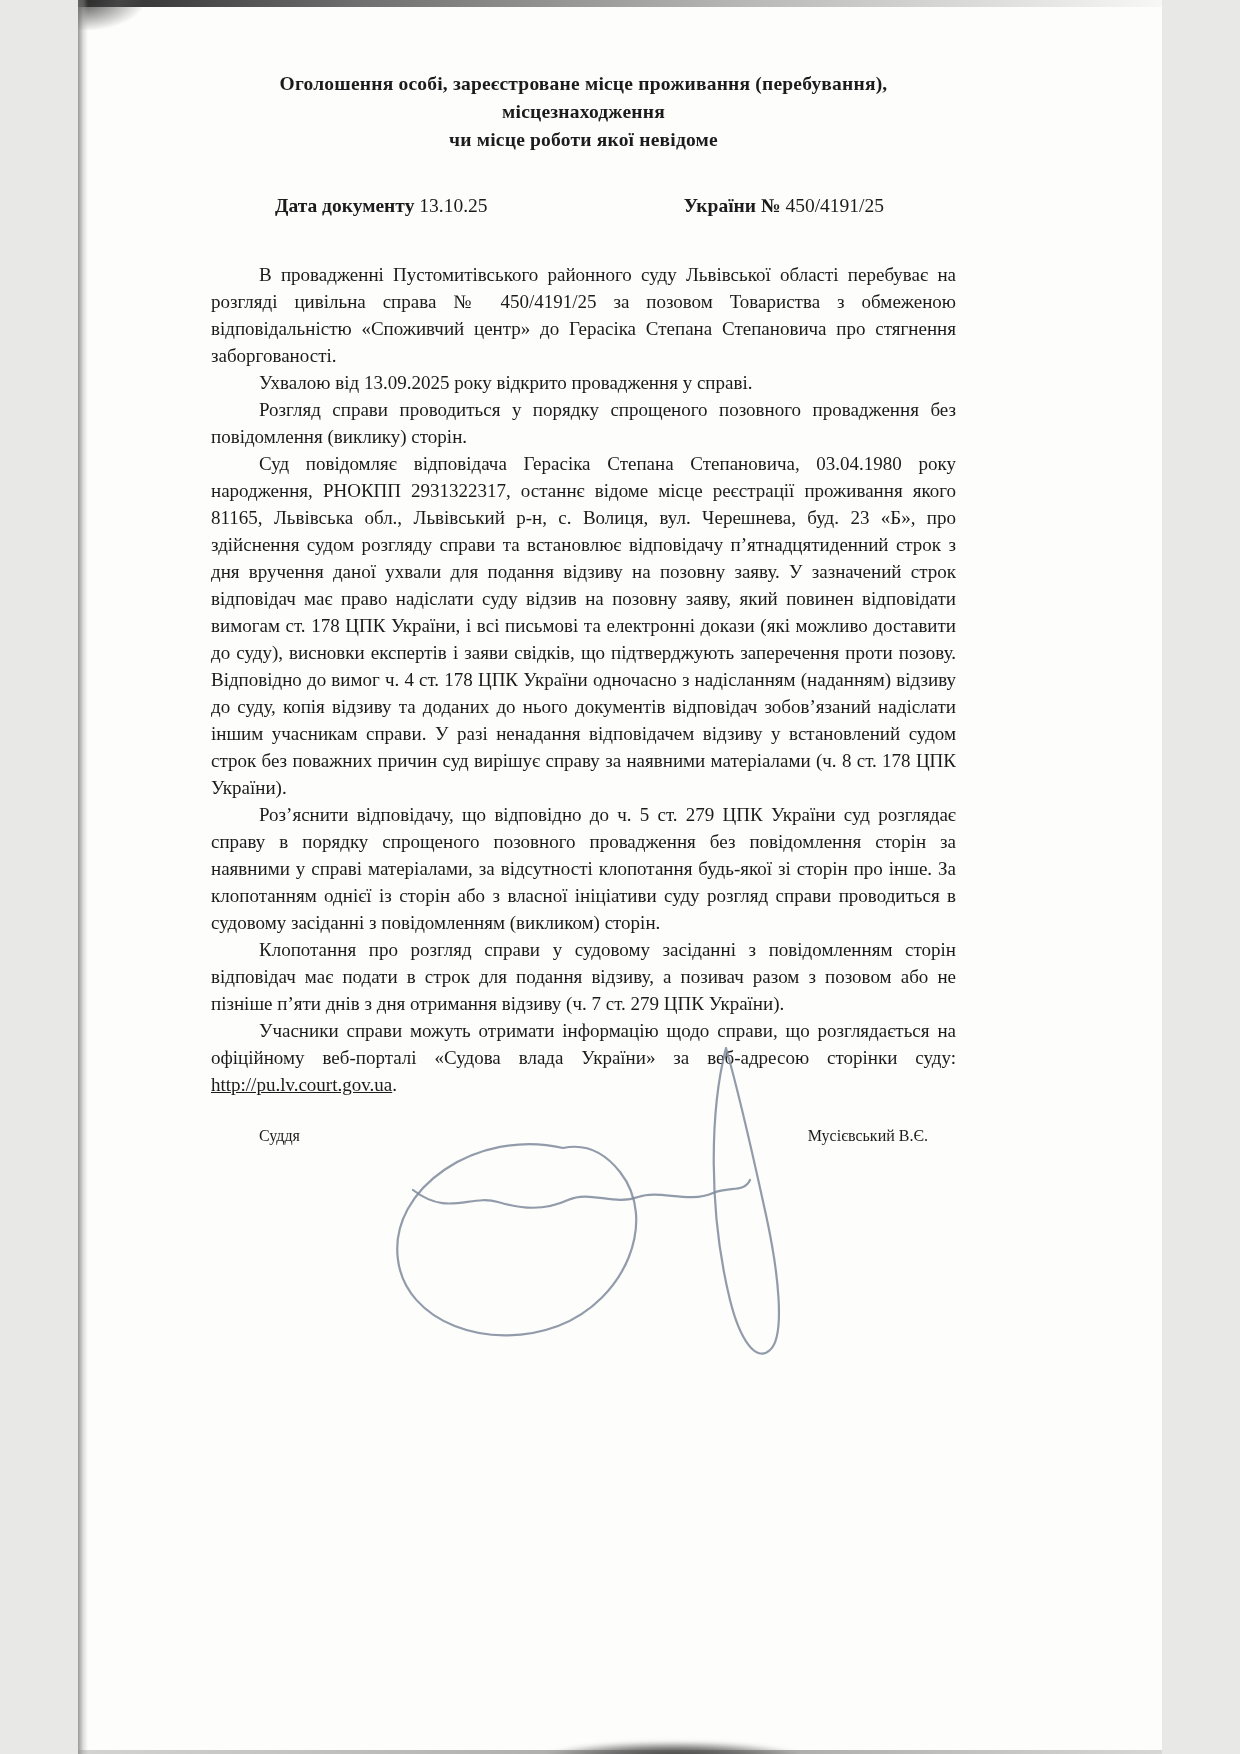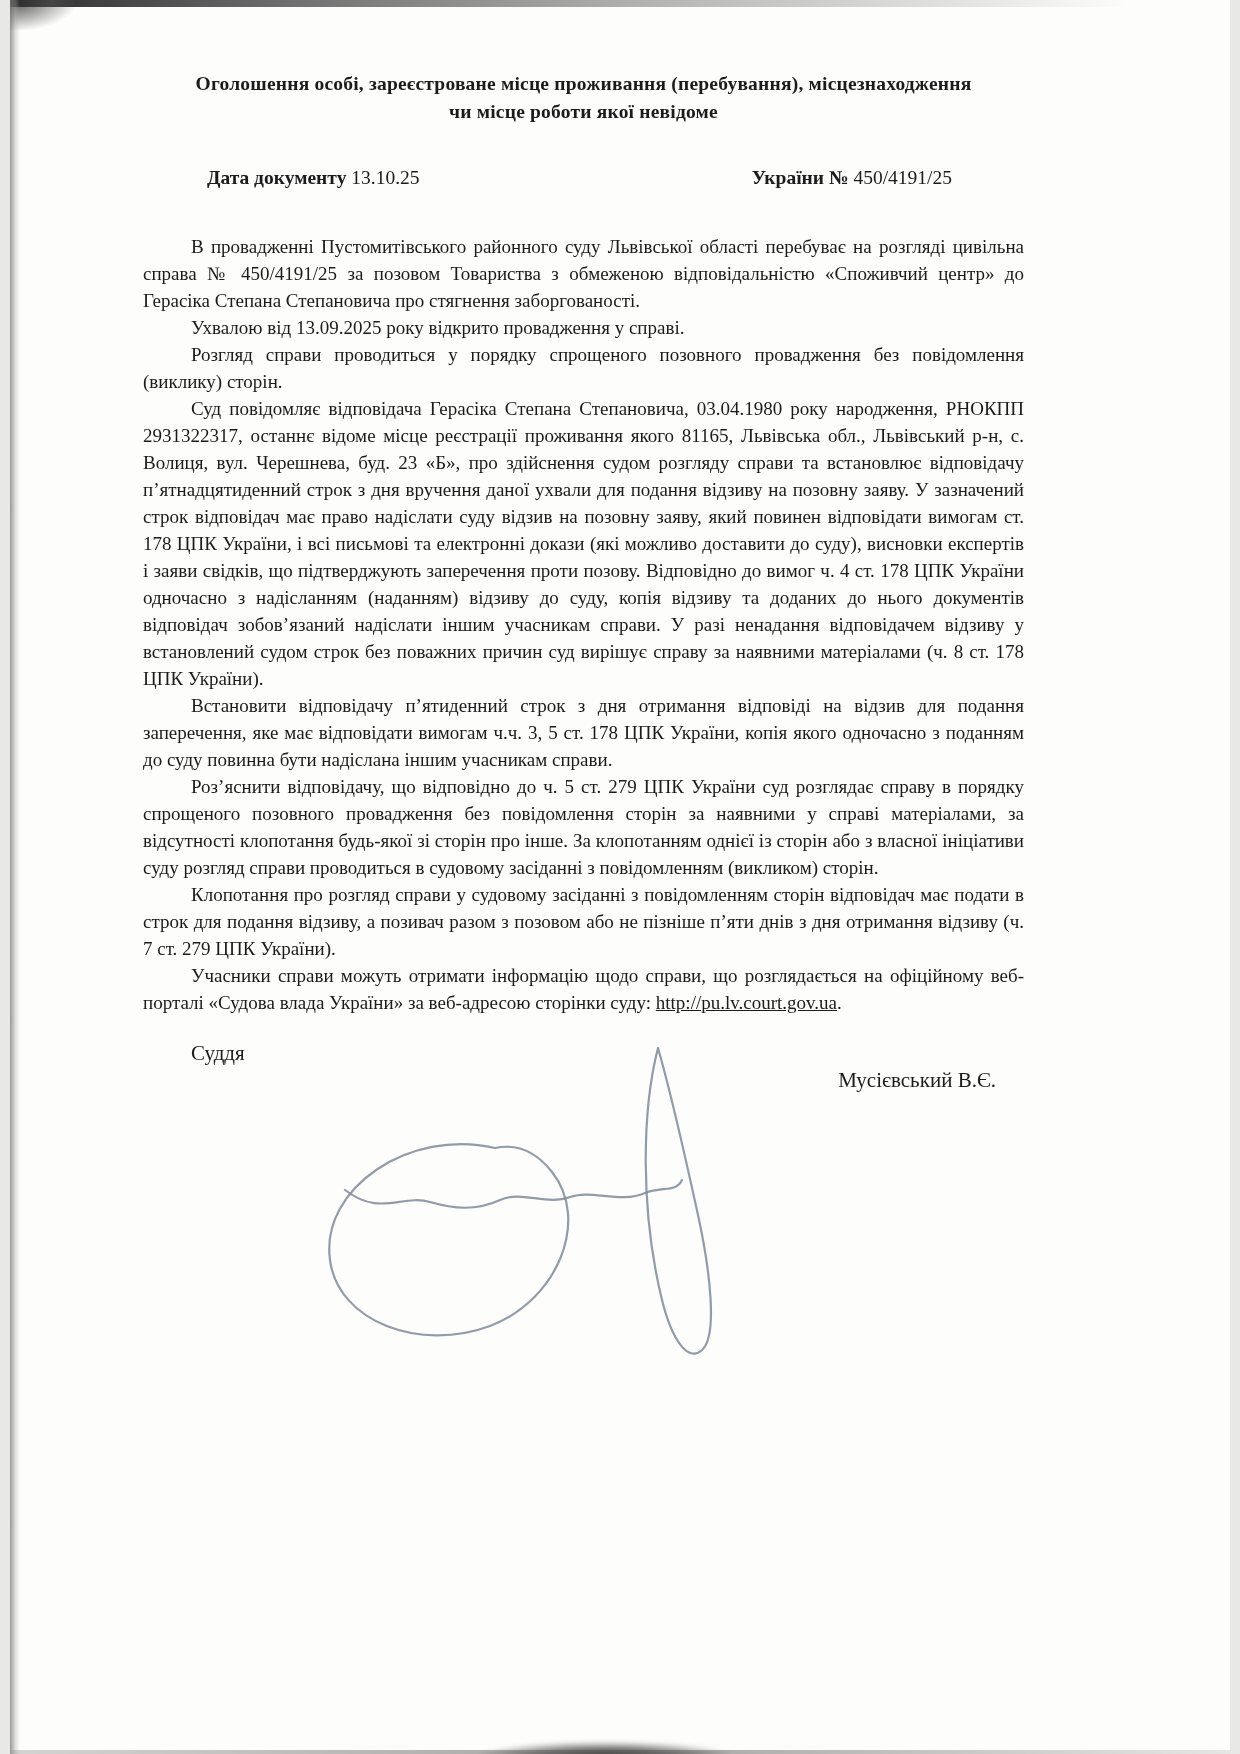--- a/index.html
+++ b/index.html
@@ -2,21 +2,21 @@
 <html lang="uk"><head>
 <meta charset="utf-8">
 <style>
   html, body {
     margin: 0;
     padding: 0;
     background: #e8e8e6;
   }
   .page {
     position: relative;
-    width: 1220px;
+    width: 1084px;
     height: 1754px;
     margin: 0 auto;
     background: #fdfdfb;
     overflow: hidden;
     font-family: "Liberation Serif", "DejaVu Serif", serif;
     color: #1b1b1d;
     box-sizing: border-box;
     padding: 70px 206px 0 133px;
   }
   
@@ -74,23 +74,22 @@
     text-indent: 48px;
     text-align: justify;
   }
   .doc-link {
     color: inherit;
     text-decoration: underline;
   }
   .sign-row {
     display: flex;
     margin-top: 24px;
-    font-size: 21px;
+    font-size: 16px;
     line-height: 27px;
-    flex-direction: column;
   }
   .sign-role { margin-left: 48px; }
   .sign-name { margin-left: auto; margin-right: 28px; }
 
   .signature-svg {
     position: absolute;
     left: 280px;
     top: 1030px;
     width: 500px;
     height: 345px;
@@ -128,21 +127,20 @@
       <span class="bold">України №</span>
       <span>450/4191/25</span>
     </div>
   </div>
 
   <div class="doc-body">
     <p>В провадженні Пустомитівського районного суду Львівської області перебуває на розгляді цивільна справа № 450/4191/25 за позовом Товариства з обмеженою відповідальністю «Споживчий центр» до Герасіка Степана Степановича про стягнення заборгованості.</p>
     <p>Ухвалою від 13.09.2025 року відкрито провадження у справі.</p>
     <p>Розгляд справи проводиться у порядку спрощеного позовного провадження без повідомлення (виклику) сторін.</p>
     <p>Суд повідомляє відповідача Герасіка Степана Степановича, 03.04.1980 року народження, РНОКПП 2931322317, останнє відоме місце реєстрації проживання якого 81165, Львівська обл., Львівський р-н, с. Волиця, вул. Черешнева, буд. 23 «Б», про здійснення судом розгляду справи та встановлює відповідачу п’ятнадцятиденний строк з дня вручення даної ухвали для подання відзиву на позовну заяву. У зазначений строк відповідач має право надіслати суду відзив на позовну заяву, який повинен відповідати вимогам ст. 178 ЦПК України, і всі письмові та електронні докази (які можливо доставити до суду), висновки експертів і заяви свідків, що підтверджують заперечення проти позову. Відповідно до вимог ч. 4 ст. 178 ЦПК України одночасно з надісланням (наданням) відзиву до суду, копія відзиву та доданих до нього документів відповідач зобов’язаний надіслати іншим учасникам справи. У разі ненадання відповідачем відзиву у встановлений судом строк без поважних причин суд вирішує справу за наявними матеріалами (ч. 8 ст. 178 ЦПК України).</p>
-    <p>Встановити відповідачу п’ятиденний строк з дня отримання відповіді на відзив для подання заперечення, яке має відповідати вимогам ч.ч. 3, 5 ст. 178 ЦПК України, копія якого одночасно з поданням до суду повинна бути надіслана іншим учасникам справи.</p>
     <p>Роз’яснити відповідачу, що відповідно до ч. 5 ст. 279 ЦПК України суд розглядає справу в порядку спрощеного позовного провадження без повідомлення сторін за наявними у справі матеріалами, за відсутності клопотання будь-якої зі сторін про інше. За клопотанням однієї із сторін або з власної ініціативи суду розгляд справи проводиться в судовому засіданні з повідомленням (викликом) сторін.</p>
     <p>Клопотання про розгляд справи у судовому засіданні з повідомленням сторін відповідач має подати в строк для подання відзиву, а позивач разом з позовом або не пізніше п’яти днів з дня отримання відзиву (ч. 7 ст. 279 ЦПК України).</p>
     <p>
       <span>Учасники справи можуть отримати інформацію щодо справи, що розглядається на офіційному веб-порталі «Судова влада України» за веб-адресою сторінки суду: </span><a href="#" class="doc-link">http://pu.lv.court.gov.ua</a><span>.</span>
     </p>
   </div>
 
   <div class="sign-row">
     <span class="sign-role">Суддя</span>
     <span class="sign-name">Мусієвський В.Є.</span>

